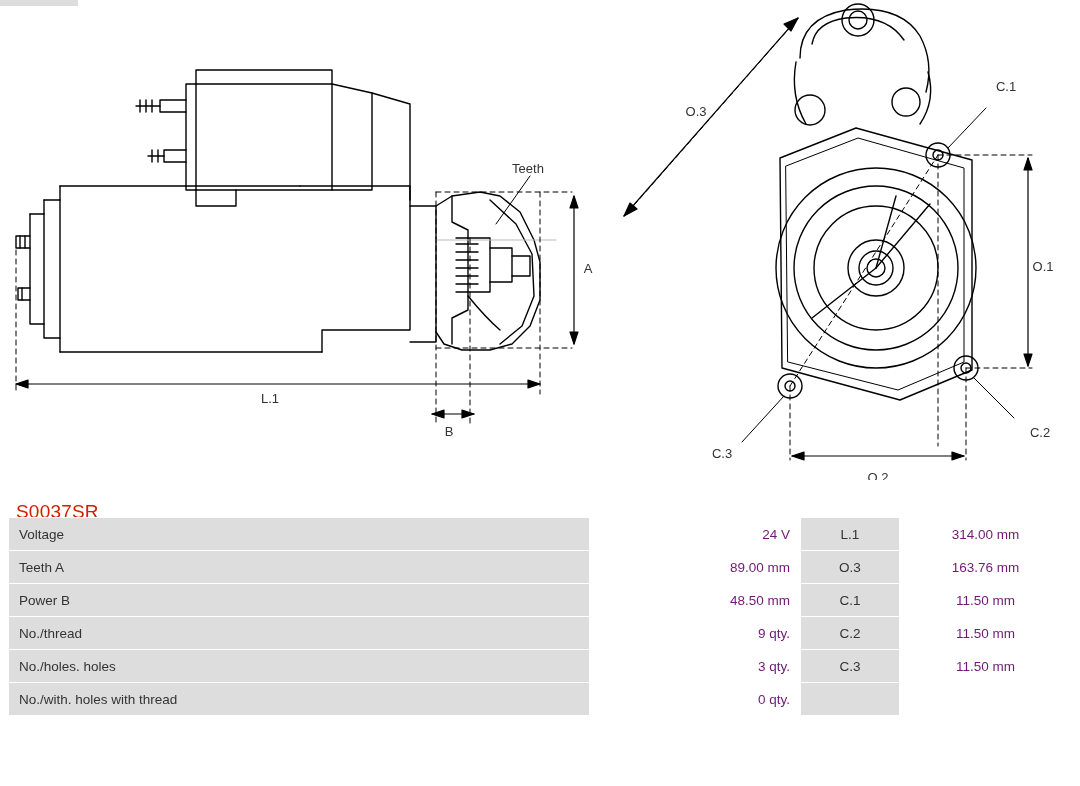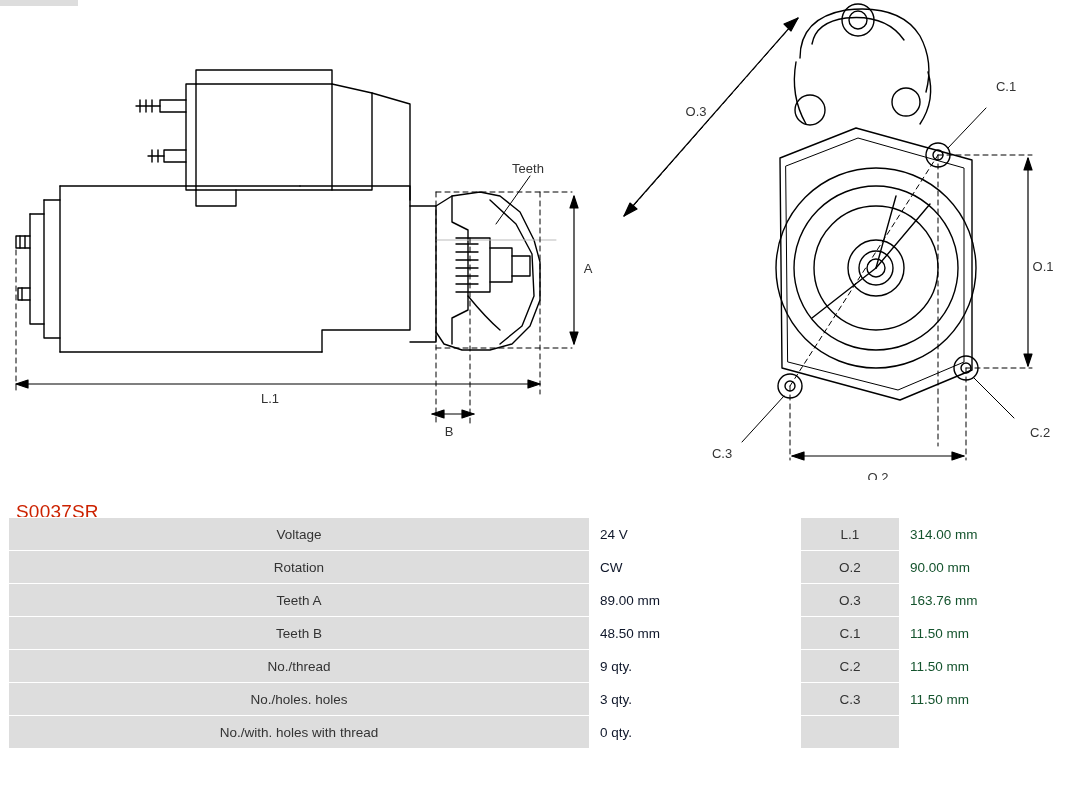--- a/index.html
+++ b/index.html
@@ -56,40 +56,40 @@
     font-size: 13.5px;
   }
   .spec-table td {
     border: 1px solid #ffffff;
     height: 32px;
     padding: 0 10px;
     vertical-align: middle;
   }
   .cell-label {
     background: #dddddd;
-    text-align: center;
+    text-align: left;
     color: #333333;
     width: 560px;
   }
   .cell-value {
     background: #ffffff;
-    text-align: left;
-    color: #0f172a;
+    text-align: right;
+    color: #701a75;
     width: 190px;
   }
   .cell-code {
     background: #dddddd;
     text-align: center;
     color: #333333;
     width: 78px;
   }
   .cell-dim {
     background: #ffffff;
-    text-align: left;
-    color: #14532d;
+    text-align: center;
+    color: #701a75;
   }
   .cell-empty {
     background: #dddddd;
   }
   .cell-empty2 {
     background: #ffffff;
   }
   
   .corner-stub {
     position: absolute;
@@ -274,33 +274,27 @@
 
   <table class="spec-table">
     <tbody>
       <tr>
         <td class="cell-label">Voltage</td>
         <td class="cell-value">24 V</td>
         <td class="cell-code">L.1</td>
         <td class="cell-dim">314.00 mm</td>
       </tr>
       <tr>
-        <td class="cell-label">Rotation</td>
-        <td class="cell-value">CW</td>
-        <td class="cell-code">O.2</td>
-        <td class="cell-dim">90.00 mm</td>
-      </tr>
-      <tr>
         <td class="cell-label">Teeth A</td>
         <td class="cell-value">89.00 mm</td>
         <td class="cell-code">O.3</td>
         <td class="cell-dim">163.76 mm</td>
       </tr>
       <tr>
-        <td class="cell-label">Teeth B</td>
+        <td class="cell-label">Power B</td>
         <td class="cell-value">48.50 mm</td>
         <td class="cell-code">C.1</td>
         <td class="cell-dim">11.50 mm</td>
       </tr>
       <tr>
         <td class="cell-label">No./thread</td>
         <td class="cell-value">9 qty.</td>
         <td class="cell-code">C.2</td>
         <td class="cell-dim">11.50 mm</td>
       </tr>

